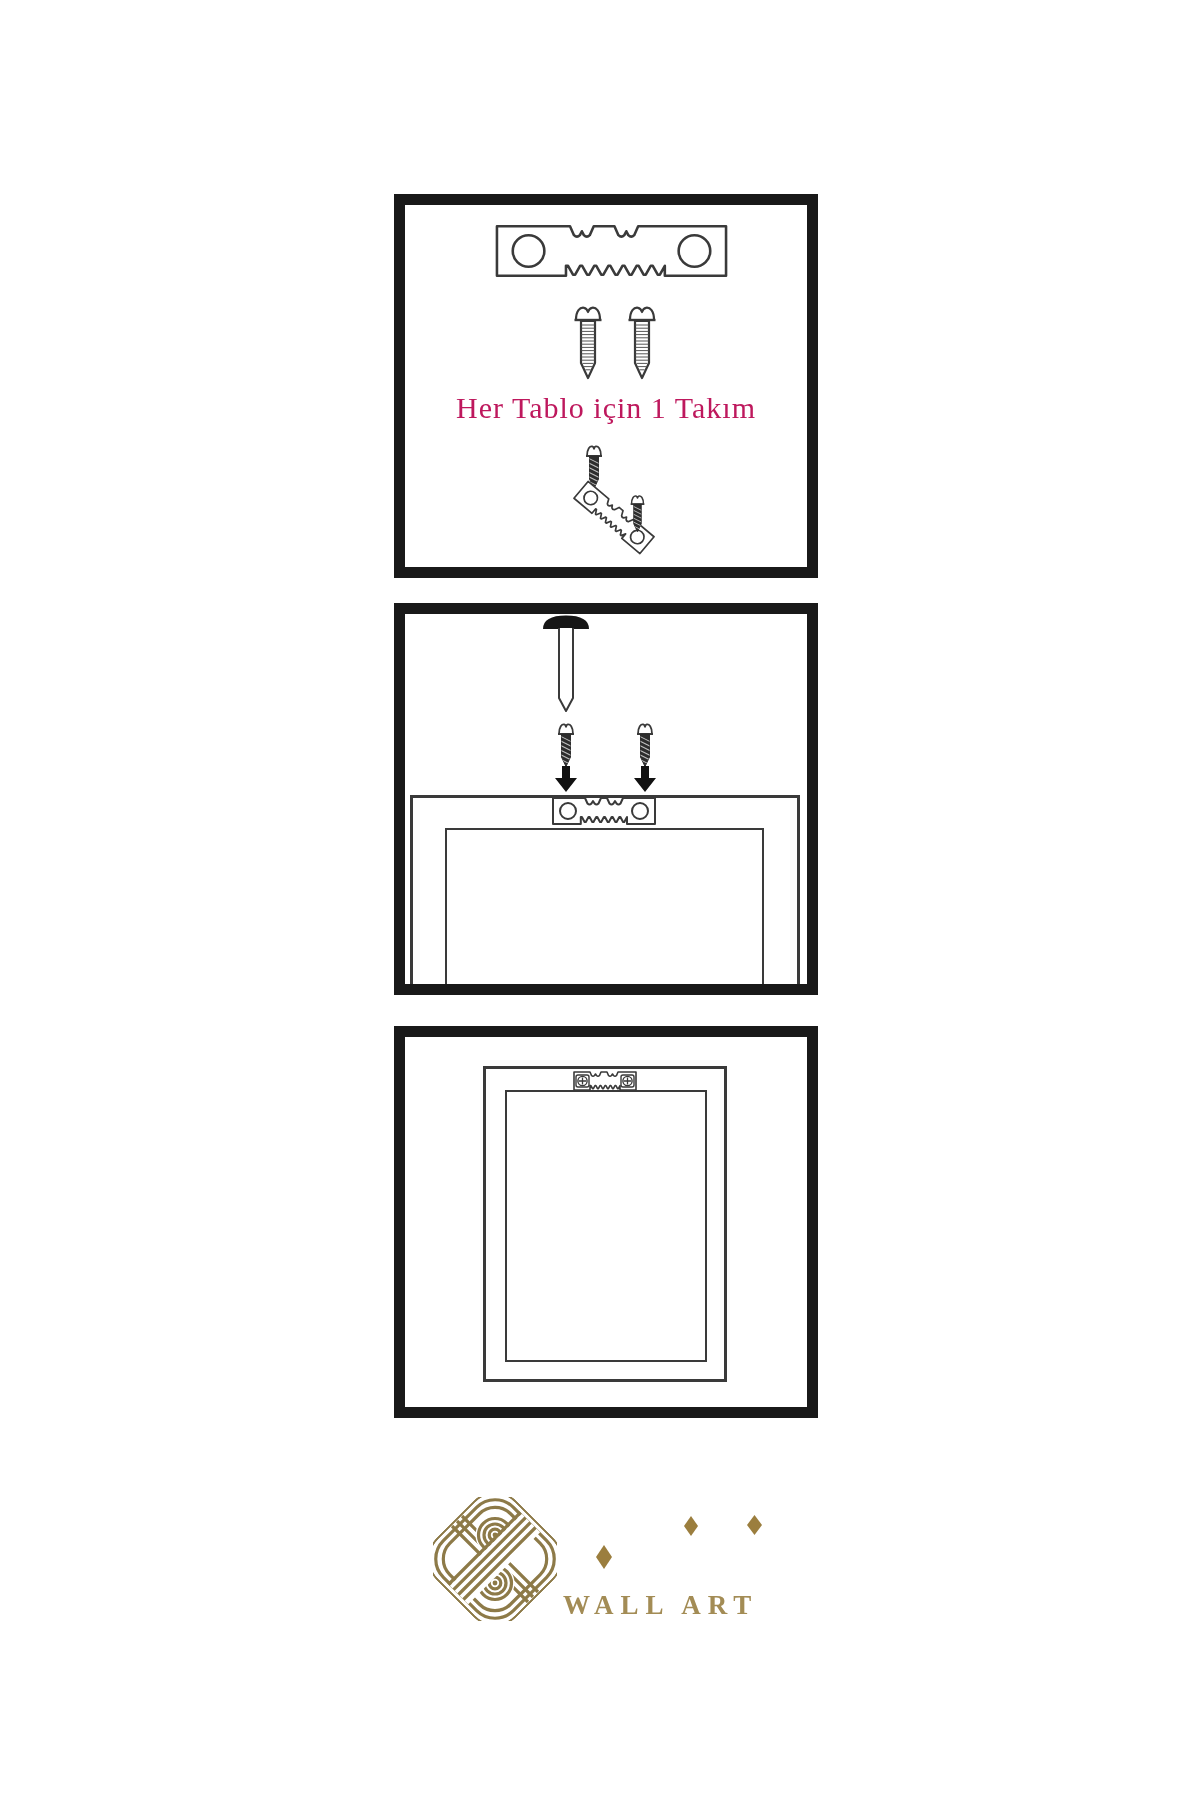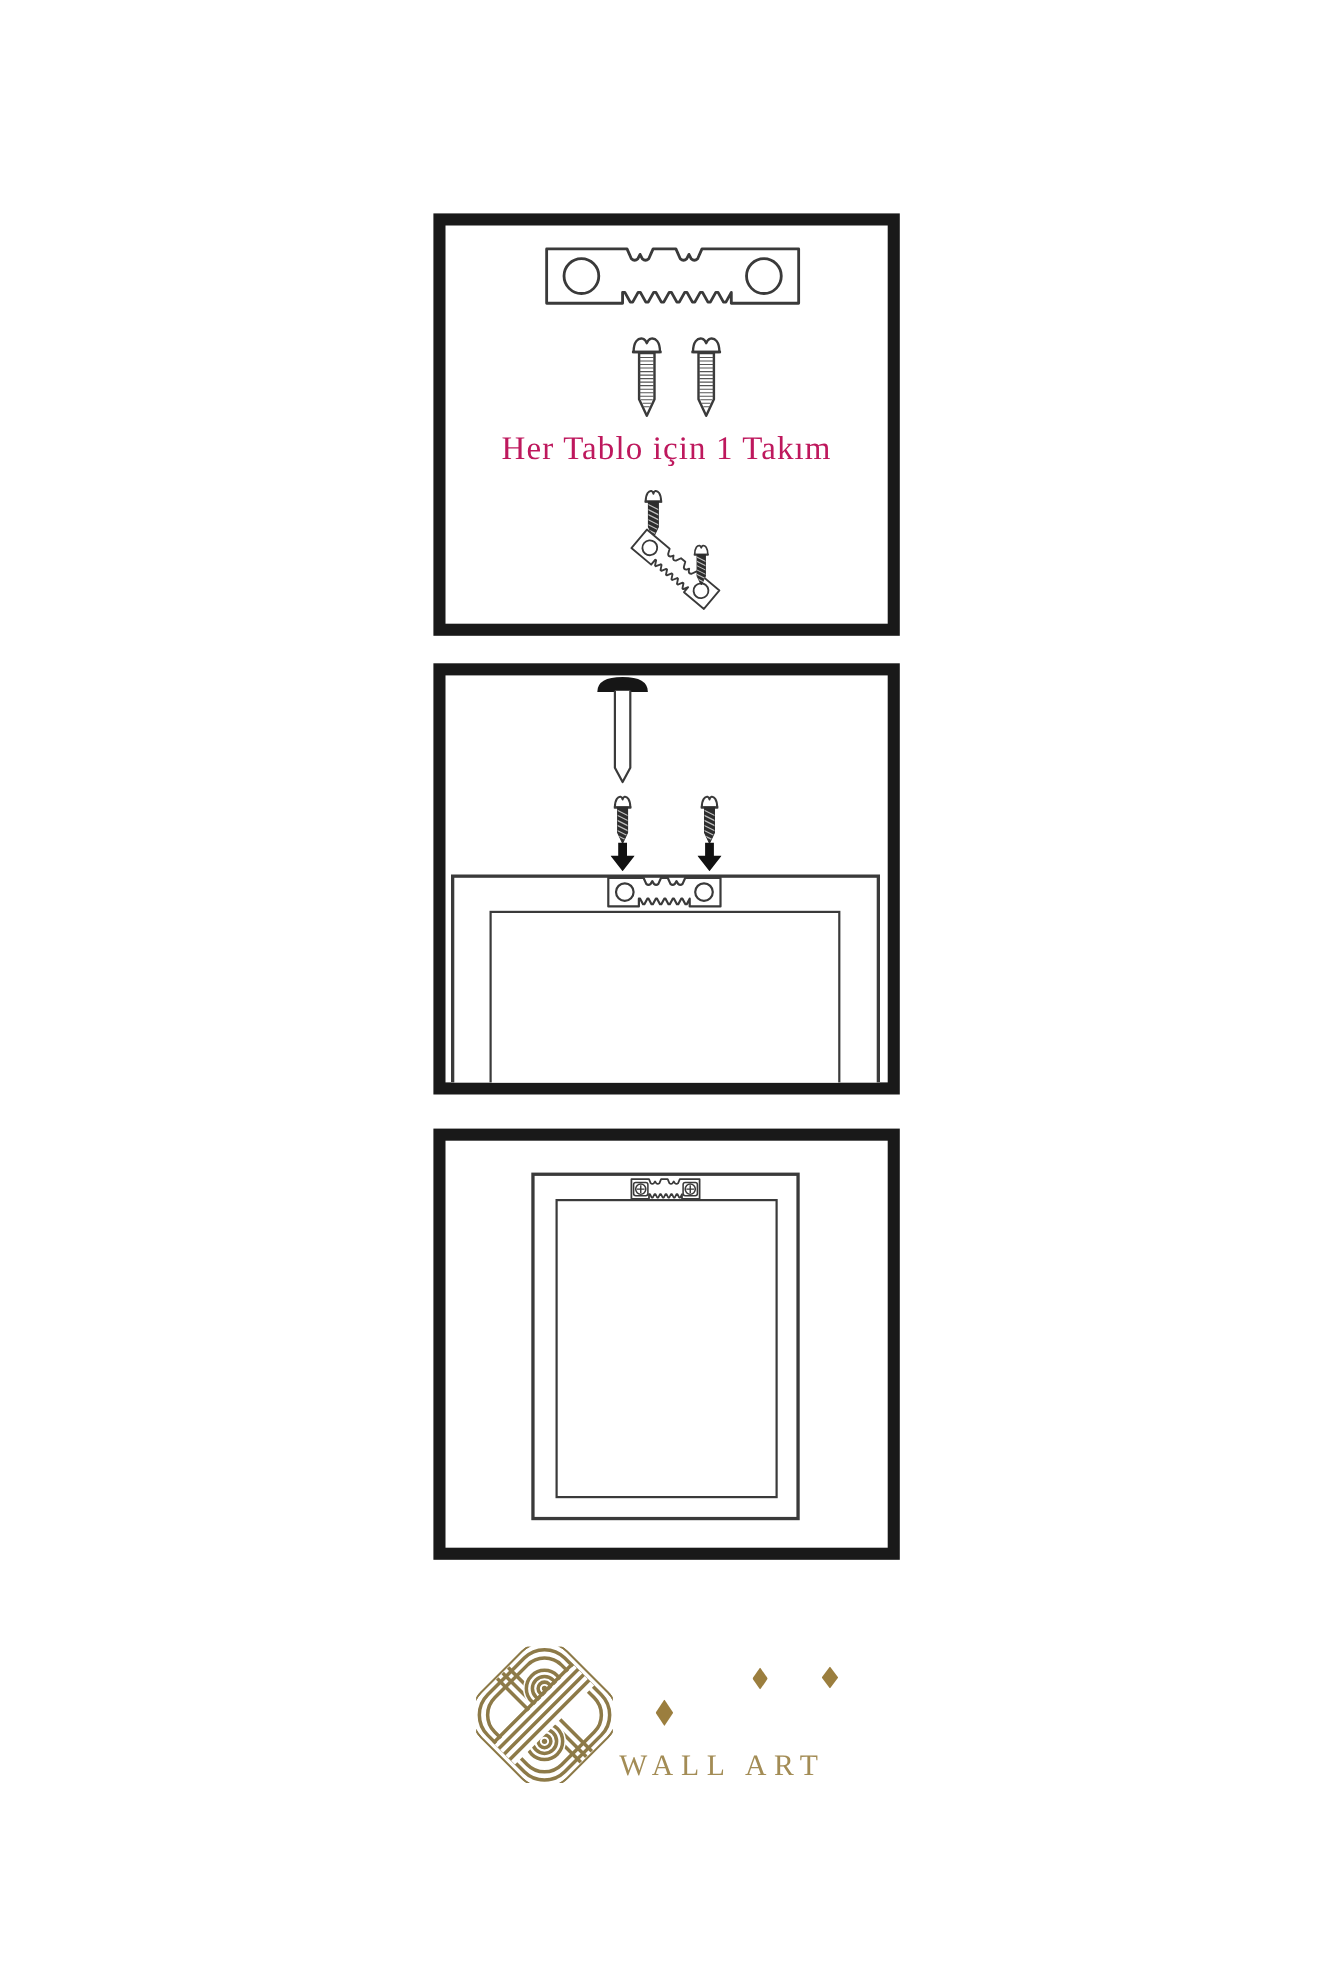--- a/index.html
+++ b/index.html
@@ -15,21 +15,21 @@
            font-family:"Liberation Serif",serif;font-size:30px;font-weight:400;
            letter-spacing:1px;color:#be185d;}
   .frame-outer{position:absolute;border:3px solid #3a3a3a;background:#ffffff;box-sizing:border-box;}
   .frame-inner{position:absolute;border:2px solid #3a3a3a;background:#ffffff;box-sizing:border-box;}
   .rot40{transform:rotate(40deg);transform-origin:50% 50%;}
   
   .logo{position:absolute;left:433px;top:1497px;width:360px;height:140px;}
   .brand-name{position:absolute;left:127px;top:1px;font-family:"Liberation Serif",serif;
               font-weight:700;font-size:104px;line-height:1;letter-spacing:2px;color:#1c463a;}
   .brand-sub{position:absolute;left:130px;top:93px;font-family:"Liberation Serif",serif;
-             font-weight:400;font-size:27px;letter-spacing:7px;color:#a38c55;}
+             font-weight:700;font-size:27px;letter-spacing:7px;color:#a38c55;}
   .diamond{position:absolute;background:#9b7e3e;
            clip-path:polygon(50% 0,100% 50%,50% 100%,0 50%);}
   .d1{left:163px;top:48px;width:16px;height:24px;}
   .d2{left:251px;top:19px;width:14px;height:20px;}
   .d3{left:314px;top:18px;width:15px;height:20px;}
   svg{display:block;}
 </style>
 </head>
 <body>
 

